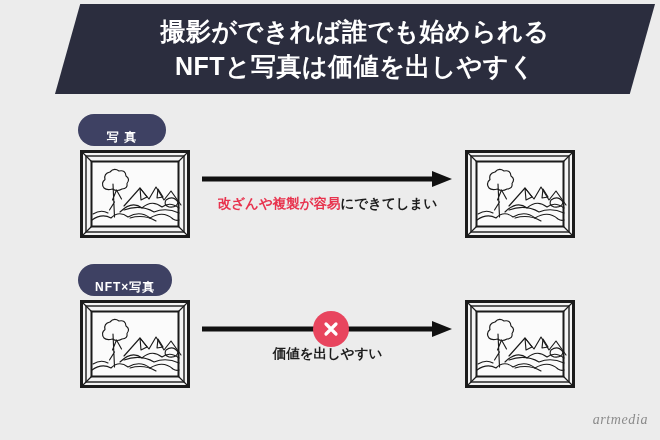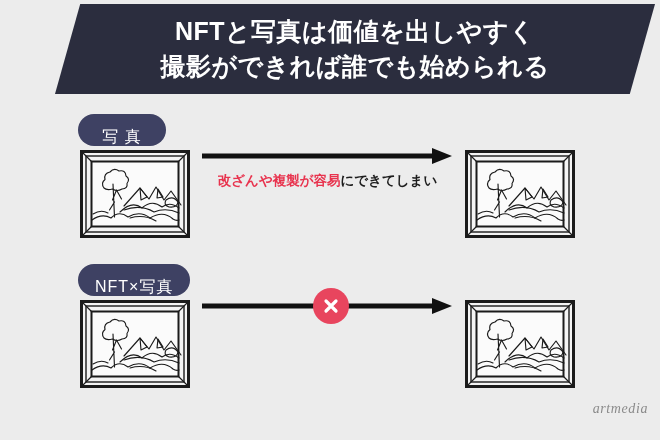--- a/index.html
+++ b/index.html
@@ -63,43 +63,43 @@
     padding: 0 17px;
     background: #3e4163;
     border-radius: 17px;
     display: flex;
     align-items: center;
     justify-content: center;
     box-sizing: border-box;
   }
   .badge-label {
     color: #ffffff;
-    font-size: 16px;
-    font-weight: normal;
+    font-size: 12px;
+    font-weight: bold;
     letter-spacing: 1px;
     white-space: nowrap;
     margin-top: 14px;
   }
 
   
   .frame {
     position: absolute;
     top: 40px;
     width: 110px;
     height: 88px;
   }
   .frame-left  { left: 80px; }
   .frame-right { left: 465px; }
   .frame svg { display: block; width: 110px; height: 88px; }
 
   
   .arrow-block {
     position: absolute;
     left: 200px;
-    top: 36px;
+    top: 59px;
     width: 255px;
   }
   .arrow-svg { display: block; width: 255px; height: 20px; }
 
   .xmark {
     position: absolute;
     left: 113px;
     top: -8px;
     width: 36px;
     height: 36px;
@@ -124,36 +124,36 @@
   }
   .em-red {
     color: #e8334e;
     font-weight: bold;
   }
 
   
   .watermark {
     position: absolute;
     right: 12px;
-    bottom: 23px;
+    bottom: 12px;
     font-family: "Liberation Serif", "DejaVu Serif", serif;
     font-style: italic;
     font-size: 14px;
     color: #8b8b8b;
     letter-spacing: 0.6px;
   }
 </style>
 </head>
 <body>
 
 <div class="stage">
 
   <div class="banner">
+    <div class="banner-line">撮影ができれば誰でも始められる</div>
     <div class="banner-line">NFTと写真は価値を出しやすく</div>
-    <div class="banner-line">撮影ができれば誰でも始められる</div>
   </div>
 
   <div class="row" id="row-0">
 
     <div class="badge">
       <span class="badge-label">写 真</span>
     </div>
 
     <div class="frame frame-left">
       <svg viewBox="0 0 110 88" xmlns="http://www.w3.org/2000/svg">
@@ -242,20 +242,21 @@
       <svg class="arrow-svg" viewBox="0 0 255 20" xmlns="http://www.w3.org/2000/svg">
         <line x1="2" y1="10" x2="235" y2="10" stroke="#111111" stroke-width="5"></line>
         <polygon points="232,2 252,10 232,18" fill="#111111"></polygon>
       </svg>
       <div class="xmark">
         <svg width="18" height="18" viewBox="0 0 18 18" xmlns="http://www.w3.org/2000/svg">
           <path d="M4 4 L14 14 M14 4 L4 14" stroke="#ffffff" stroke-width="3.2" stroke-linecap="round"></path>
         </svg>
       </div>
       <div class="caption">
+        <div class="caption-line">価値を出しやすい</div>
       </div>
     </div>
 
     <div class="frame frame-right">
       <svg viewBox="0 0 110 88" xmlns="http://www.w3.org/2000/svg">
         <rect x="1.5" y="1.5" width="107" height="85" fill="#f4f4f4" stroke="#1b1b1b" stroke-width="3"></rect>
         <path d="M1.5 1.5 L12 12 M108.5 1.5 L98 12 M1.5 86.5 L12 76 M108.5 86.5 L98 76" stroke="#1b1b1b" stroke-width="1.2" fill="none"></path>
         <rect x="6" y="6" width="98" height="76" fill="none" stroke="#1b1b1b" stroke-width="1.4"></rect>
         <rect x="11.5" y="11.5" width="87" height="65" fill="#fbfbfb" stroke="#1b1b1b" stroke-width="2"></rect>
         <g fill="none" stroke="#1b1b1b" stroke-width="1.15" stroke-linejoin="round" stroke-linecap="round">

